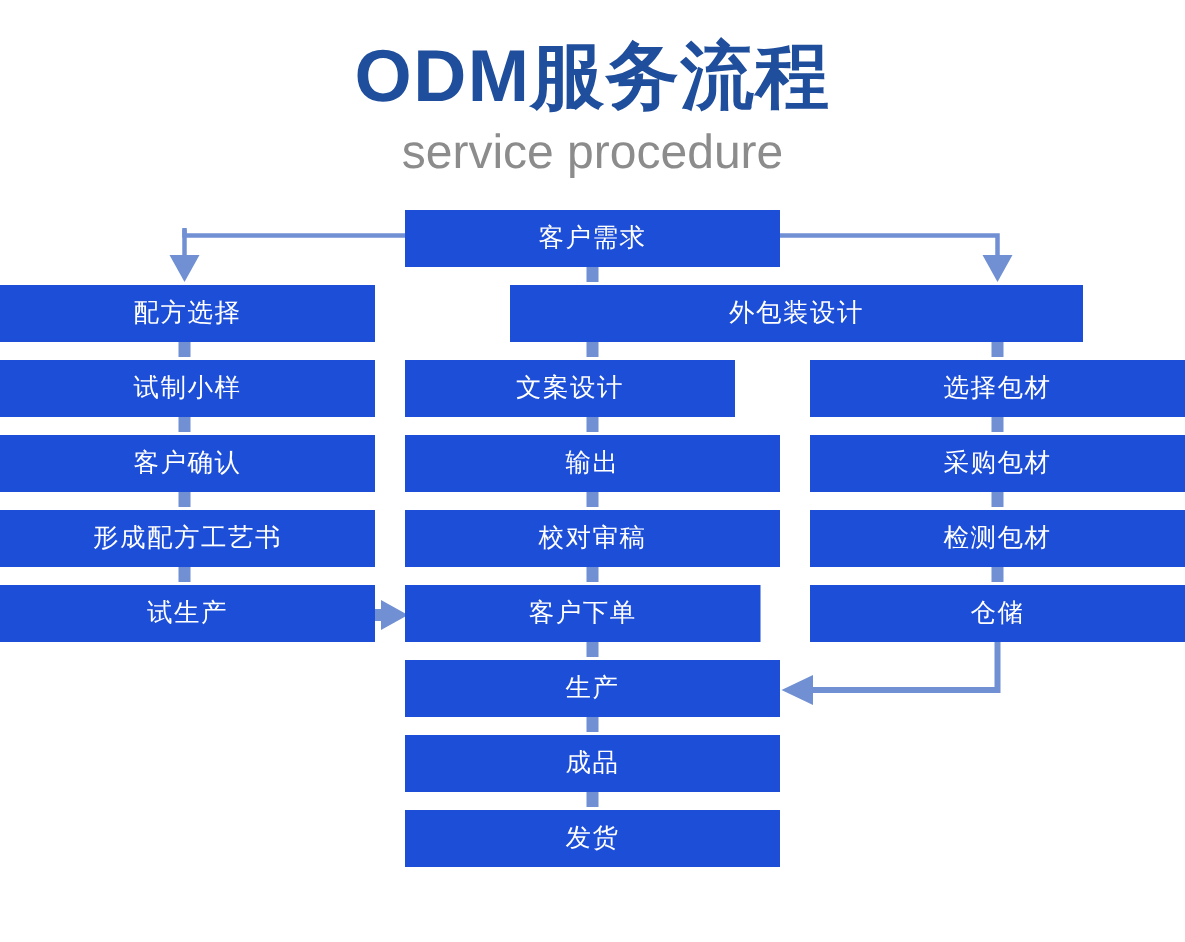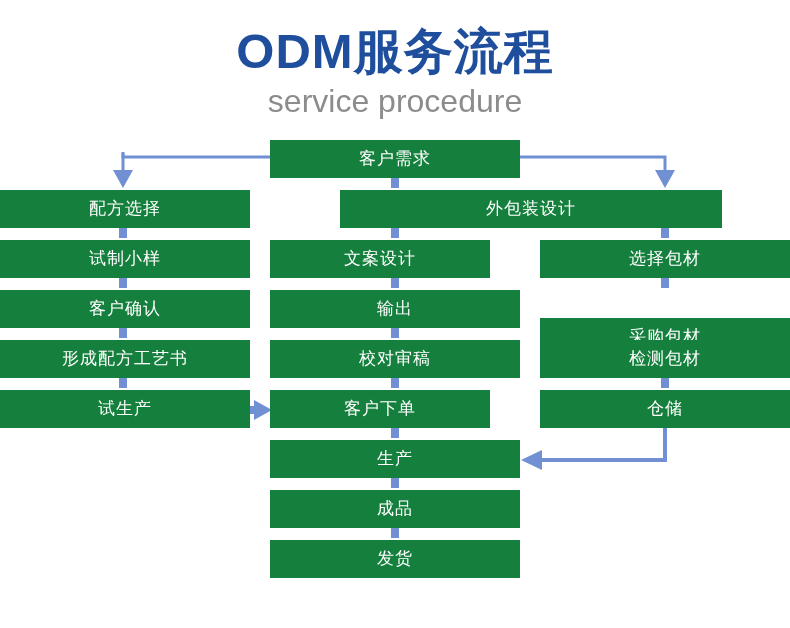--- a/index.html
+++ b/index.html
@@ -60,21 +60,21 @@
     left: 0;
     top: 0;
     width: 790px;
     height: 628px;
     pointer-events: none;
   }
 
   .node {
     position: absolute;
     box-sizing: border-box;
-    background: #15803d;
+    background: #1d4ed8;
     color: #ffffff;
     font-size: 17px;
     line-height: 38px;
     text-align: center;
     white-space: nowrap;
     letter-spacing: 1px;
   }
 </style>
 </head>
 <body>
@@ -128,24 +128,24 @@
     <div class="node" style="left:0px; top:190px; width:250px; height:38px;">配方选择</div>
     <div class="node" style="left:0px; top:240px; width:250px; height:38px;">试制小样</div>
     <div class="node" style="left:0px; top:290px; width:250px; height:38px;text-align:center;">客户确认</div>
     <div class="node" style="left:0px; top:340px; width:250px; height:38px;">形成配方工艺书</div>
     <div class="node" style="left:0px; top:390px; width:250px; height:38px;">试生产</div>
 
     <div class="node" style="left:340px; top:190px; width:382px; height:38px;">外包装设计</div>
     <div class="node" style="left:270px; top:240px; width:220px; height:38px;">文案设计</div>
     <div class="node" style="left:270px; top:290px; width:250px; height:38px;">输出</div>
     <div class="node" style="left:270px; top:340px; width:250px; height:38px;">校对审稿</div>
-    <div class="node" style="left:270px; top:390px; width:220px; height:38px;">客户下单</div>
+    <div class="node" style="left:270px; top:390px; width:237px; height:38px;">客户下单</div>
     <div class="node" style="left:270px; top:440px; width:250px; height:38px;">生产</div>
     <div class="node" style="left:270px; top:490px; width:250px; height:38px;">成品</div>
     <div class="node" style="left:540px; top:240px; width:250px; height:38px;">选择包材</div>
 
     <div class="node" style="left:270px; top:540px; width:250px; height:38px;">发货</div>
-    <div class="node" style="left:540px; top:290px; width:250px; height:38px;margin-top:28px;">采购包材</div>
+    <div class="node" style="left:540px; top:290px; width:250px; height:38px;">采购包材</div>
     <div class="node" style="left:540px; top:340px; width:250px; height:38px;">检测包材</div>
     <div class="node" style="left:540px; top:390px; width:250px; height:38px;">仓储</div>
 
   </div>
 </div>
 
 </body></html>

